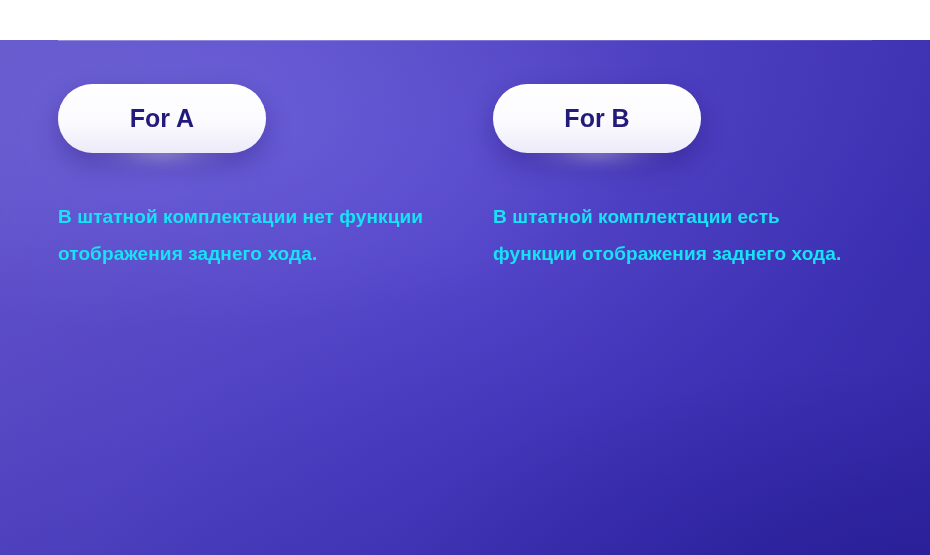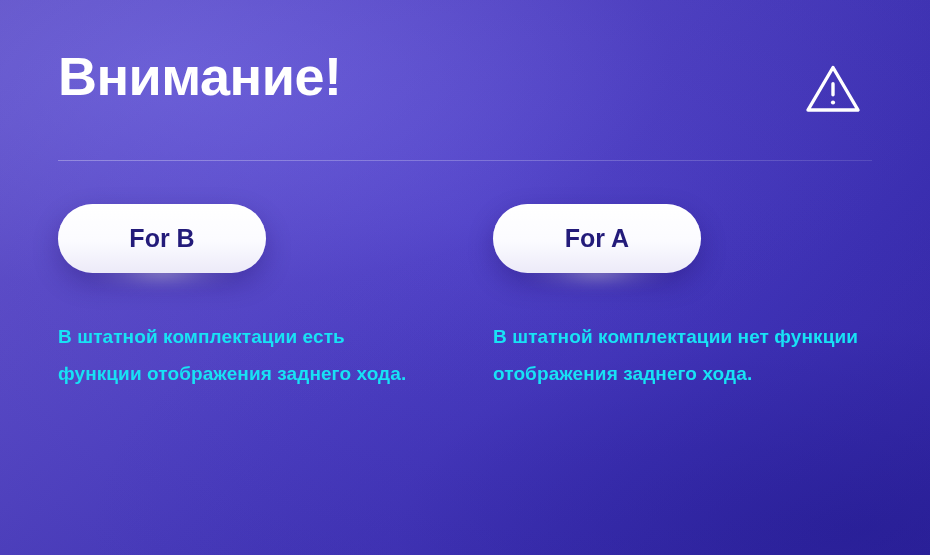--- a/index.html
+++ b/index.html
@@ -114,46 +114,36 @@
     letter-spacing: 0.1px;
     max-width: 375px;
   }
 </style>
 </head>
 <body>
 
 <div class="slide">
   <div class="inner">
 
-    <div class="header">
-      <h1 class="title">Внимание!</h1>
-      <span class="warn-icon">
-        <svg width="58" height="54" viewBox="0 0 58 54" fill="none" xmlns="http://www.w3.org/2000/svg">
-          <path d="M29 5.5 L54 48 H4 Z" stroke="#ffffff" stroke-width="3.4" stroke-linejoin="round" fill="none"></path>
-          <rect x="27.3" y="20" width="3.4" height="14.5" rx="1.7" fill="#ffffff"></rect>
-          <circle cx="29" cy="40.5" r="2.1" fill="#ffffff"></circle>
-        </svg>
-      </span>
-    </div>
 
     <div class="divider"></div>
 
     <div class="columns">
+
+      <div class="col">
+        <div class="pill-wrap">
+          <div class="pill-glow"></div>
+          <div class="pill">For A</div>
+        </div>
+        <p class="desc">В штатной комплектации нет функции отображения заднего хода.</p>
+      </div>
 
       <div class="col">
         <div class="pill-wrap">
           <div class="pill-glow"></div>
           <div class="pill">For B</div>
         </div>
         <p class="desc">В штатной комплектации есть функции отображения заднего хода.</p>
       </div>
 
-      <div class="col">
-        <div class="pill-wrap">
-          <div class="pill-glow"></div>
-          <div class="pill">For A</div>
-        </div>
-        <p class="desc">В штатной комплектации нет функции отображения заднего хода.</p>
-      </div>
-
     </div>
   </div>
 </div>
 
 </body></html>

